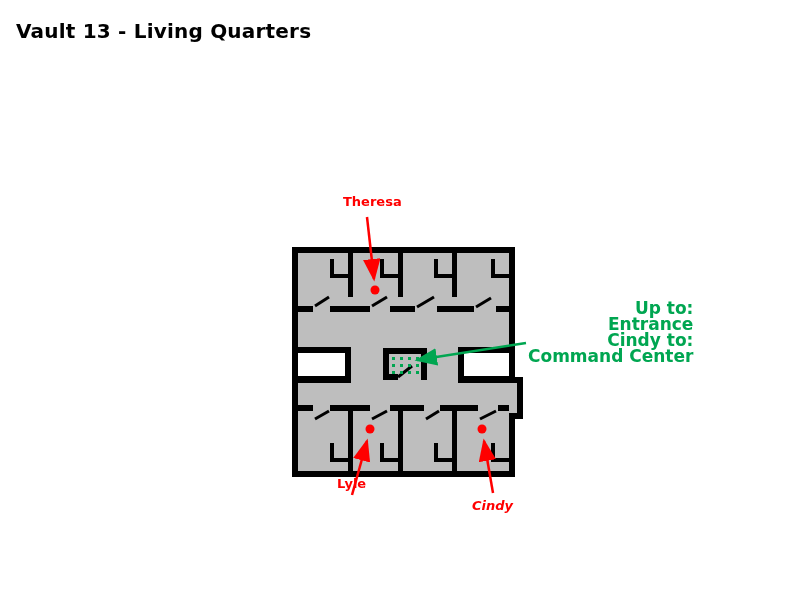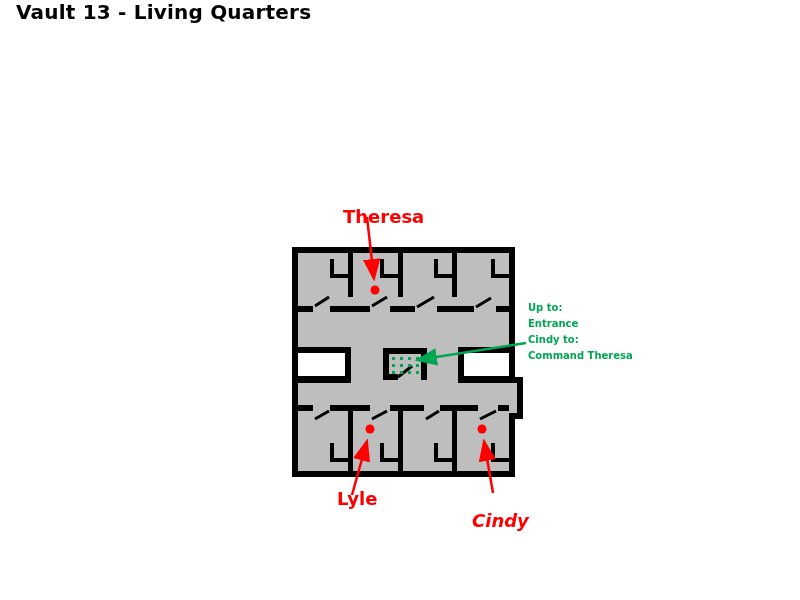--- a/index.html
+++ b/index.html
@@ -7,32 +7,32 @@
     --marker-red:#FF0000; --note-green:#00A651; --void:#FFFFFF;
   }
   html,body{margin:0;padding:0;}
   body{
     width:800px;height:600px;position:relative;overflow:hidden;
     background:var(--bg);
     font-family:"DejaVu Sans","Liberation Sans",sans-serif;
   }
   .abs{position:absolute;}
   #page-title{
-    left:16px;top:0;font-size:20px;font-weight:bold;color:#000;
+    left:16px;top:19px;font-size:20px;font-weight:bold;color:#000;
     letter-spacing:0.2px;white-space:nowrap;
   }
   .red-label{
-    color:var(--marker-red);font-size:18px;font-weight:bold;white-space:nowrap;margin-top:12px;
+    color:var(--marker-red);font-size:13px;font-weight:bold;white-space:nowrap;
   }
   #label-theresa{left:343px;top:194px;}
   #label-lyle{left:337px;top:476px;}
   #label-cindy{left:472px;top:498px;font-style:italic;}
   #stairs-note{
     left:528px;top:300px;color:var(--note-green);
-    font-size:10px;font-weight:bold;line-height:16px;white-space:nowrap;
+    font-size:17px;font-weight:bold;line-height:16px;white-space:nowrap;text-align:right;
   }
   svg{position:absolute;left:0;top:0;}
   .wall{fill:var(--wall);}
   .door{stroke:var(--wall);stroke-width:3;stroke-linecap:butt;}
   .rline{stroke:var(--marker-red);stroke-width:2.5;fill:none;}
   .gline{stroke:var(--note-green);stroke-width:2.5;fill:none;}
   .gdot{fill:var(--note-green);}
 </style>
 </head>
 <body>
@@ -154,14 +154,14 @@
 <div class="abs" id="page-title">Vault 13 - Living Quarters</div>
 
 <div class="abs red-label" id="label-theresa">Theresa</div>
 <div class="abs red-label" id="label-lyle">Lyle</div>
 <div class="abs red-label" id="label-cindy">Cindy</div>
 
 <div class="abs" id="stairs-note">
   <div>Up to:</div>
   <div>Entrance</div>
   <div>Cindy to:</div>
-  <div>Command Theresa</div>
+  <div>Command Center</div>
 </div>
 
 </body></html>

